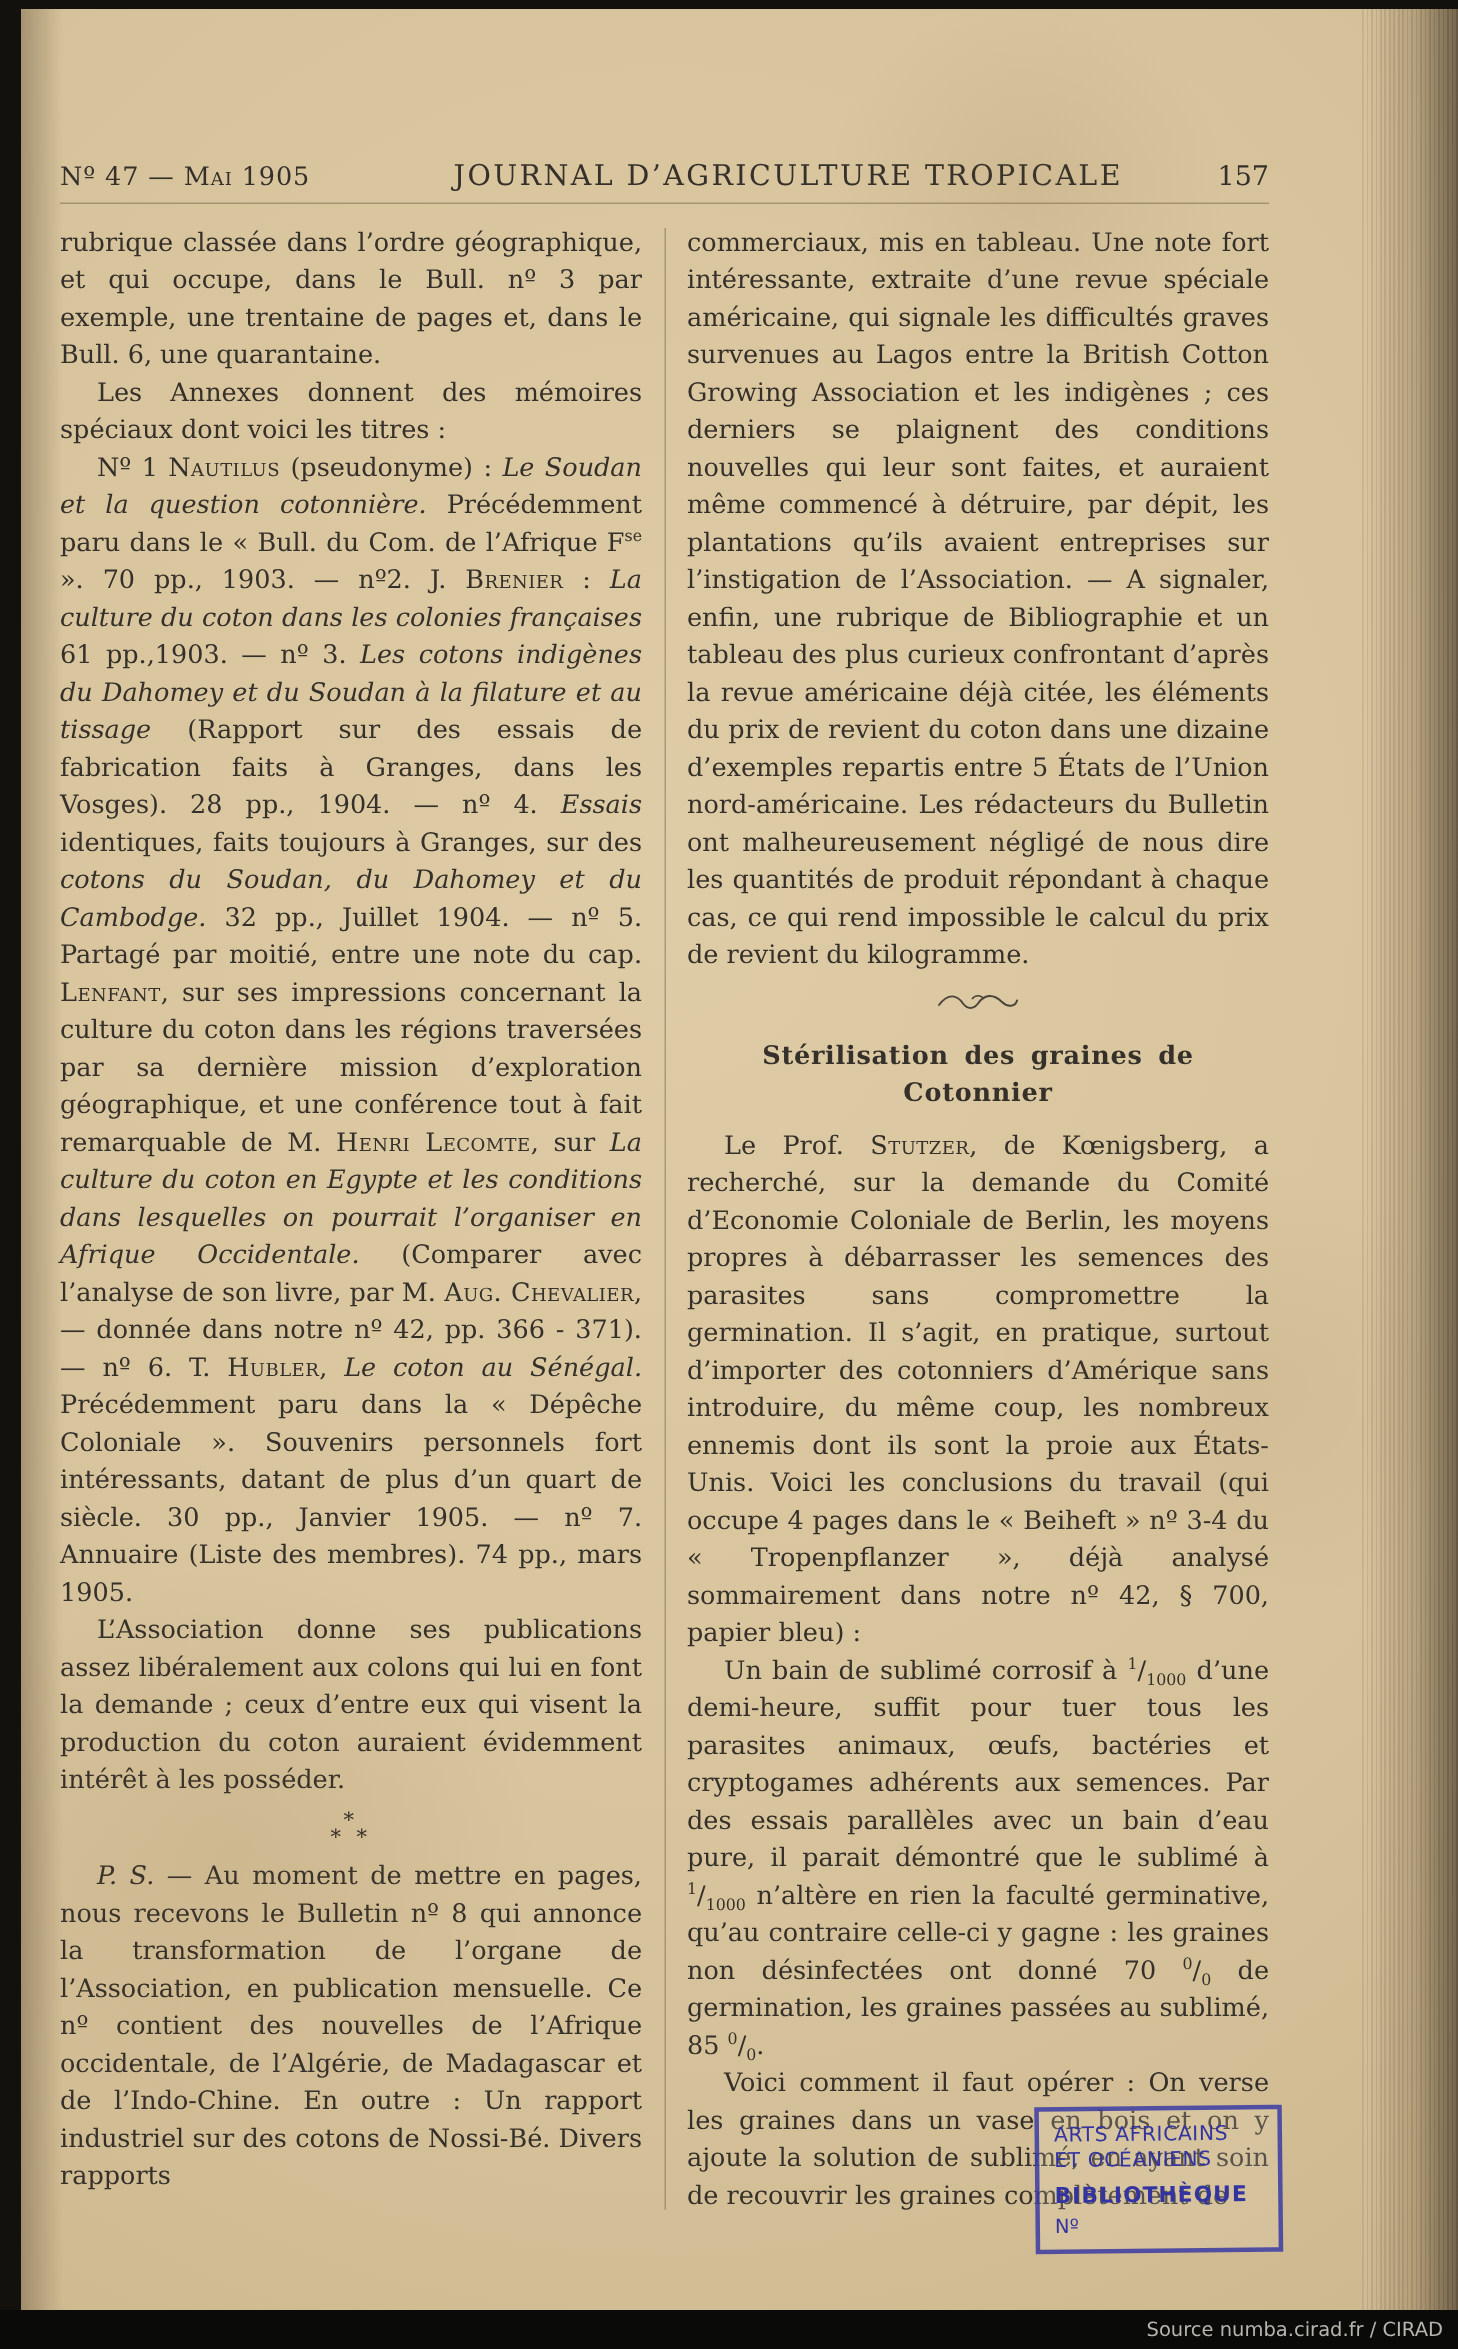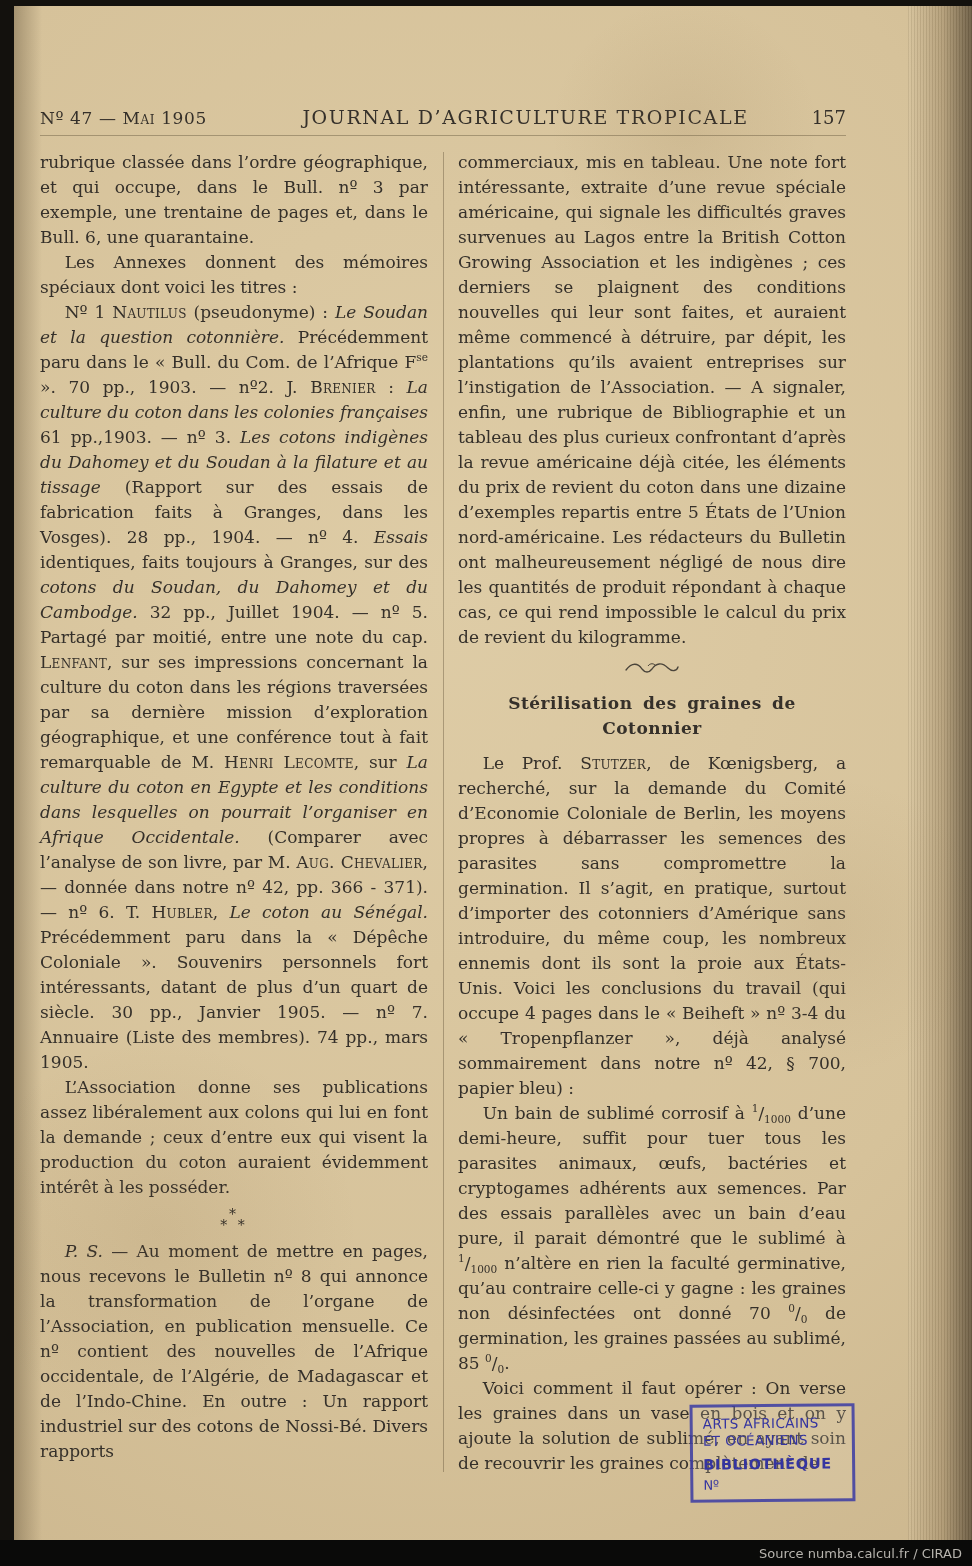--- a/index.html
+++ b/index.html
@@ -110,14 +110,14 @@
     <div class="l">ET OCÉANIENS</div>
     <div class="b">BIBLIOTHÈQUE</div>
     <div class="n">Nº</div>
   </div>
 
   <div class="fore-edge"></div>
   <div class="grain"></div>
 </div>
 
 <div class="footer">
-  <span>Source numba.calcul.fr / CIRAD</span>
+  <span>Source numba.cirad.fr / CIRAD</span>
 </div>
 
 </body></html>

